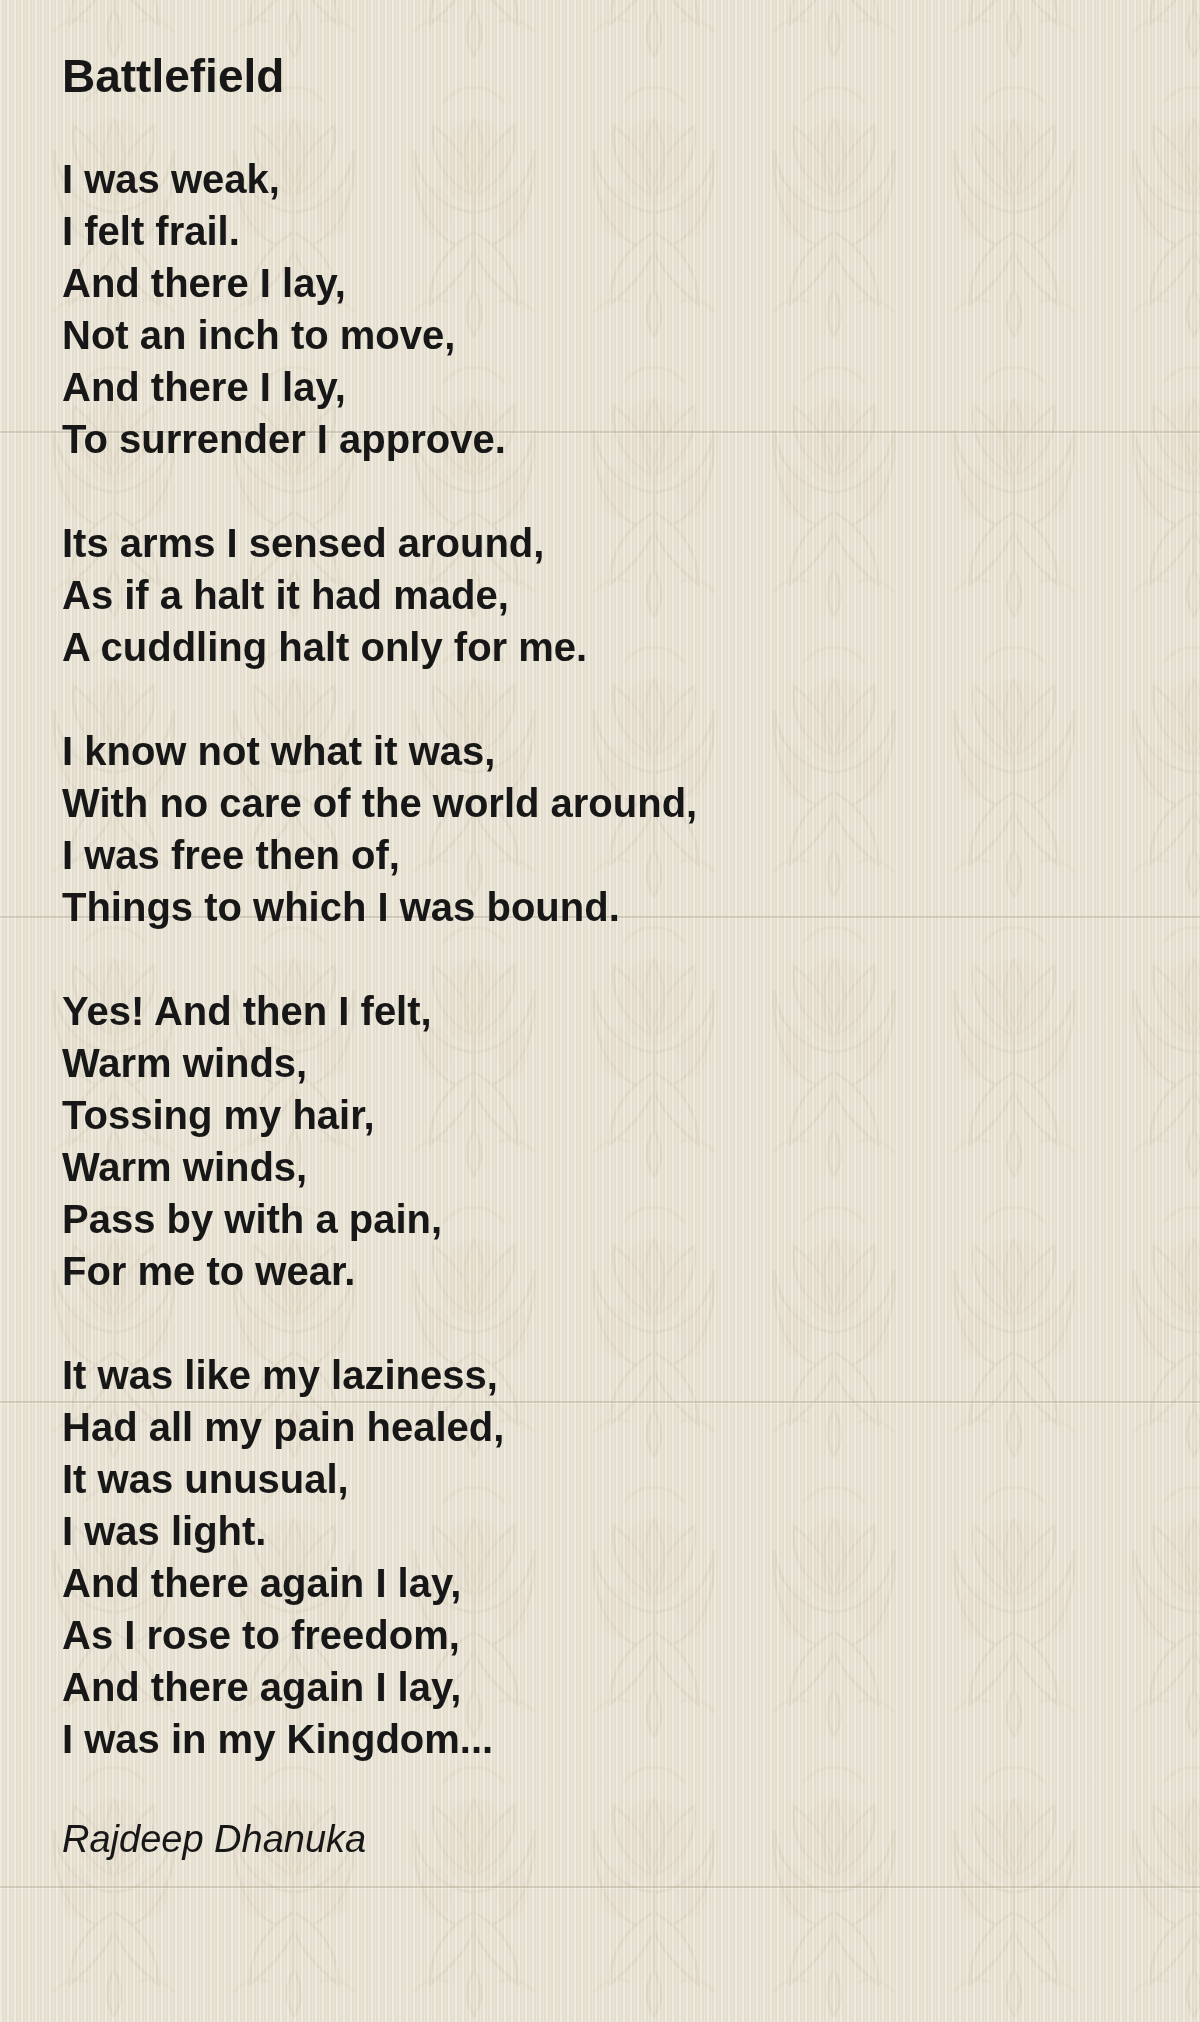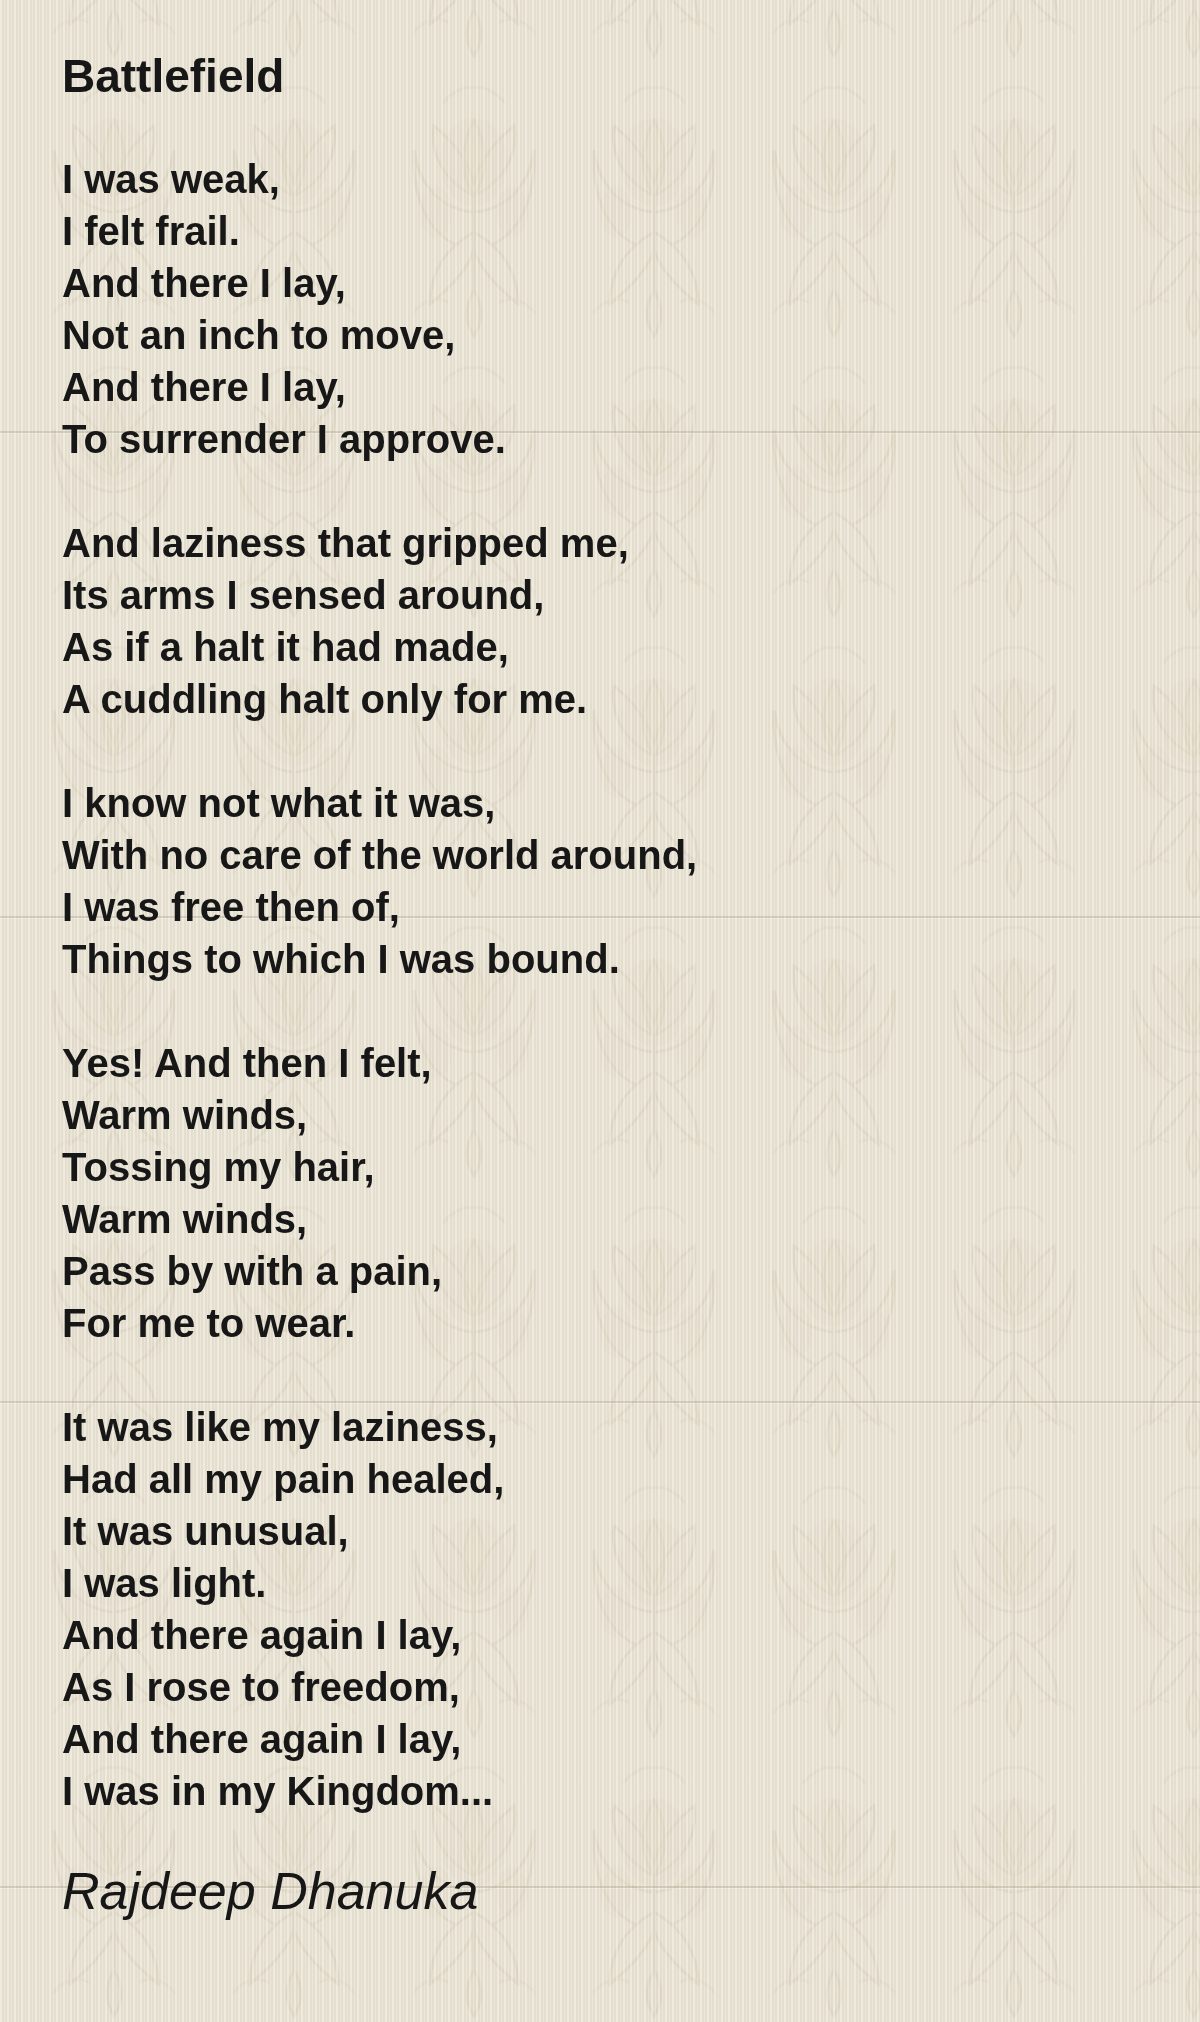--- a/index.html
+++ b/index.html
@@ -62,21 +62,21 @@
   .poem{margin-top:50px;}
   .stanza{margin-bottom:52px;}
   .line{
     font-size:40px;
     font-weight:bold;
     line-height:52px;
     white-space:pre;
   }
   .author{
     margin-top:4px;
-    font-size:52px;
+    font-size:38px;
     font-style:italic;
     font-weight:normal;
     line-height:44px;
   }
 </style>
 </head>
 <body>
 
 <div class="page">
 
@@ -120,21 +120,20 @@
 
     <div class="stanza">
           <div class="line">I was weak,</div>
           <div class="line">I felt frail.</div>
           <div class="line">And there I lay,</div>
           <div class="line">Not an inch to move,</div>
           <div class="line">And there I lay,</div>
           <div class="line">To surrender I approve.</div>
         </div>
         <div class="stanza">
-          <div class="line">And laziness that gripped me,</div>
           <div class="line">Its arms I sensed around,</div>
           <div class="line">As if a halt it had made,</div>
           <div class="line">A cuddling halt only for me.</div>
         </div>
         <div class="stanza">
           <div class="line">I know not what it was,</div>
           <div class="line">With no care of the world around,</div>
           <div class="line">I was free then of,</div>
           <div class="line">Things to which I was bound.</div>
         </div>

